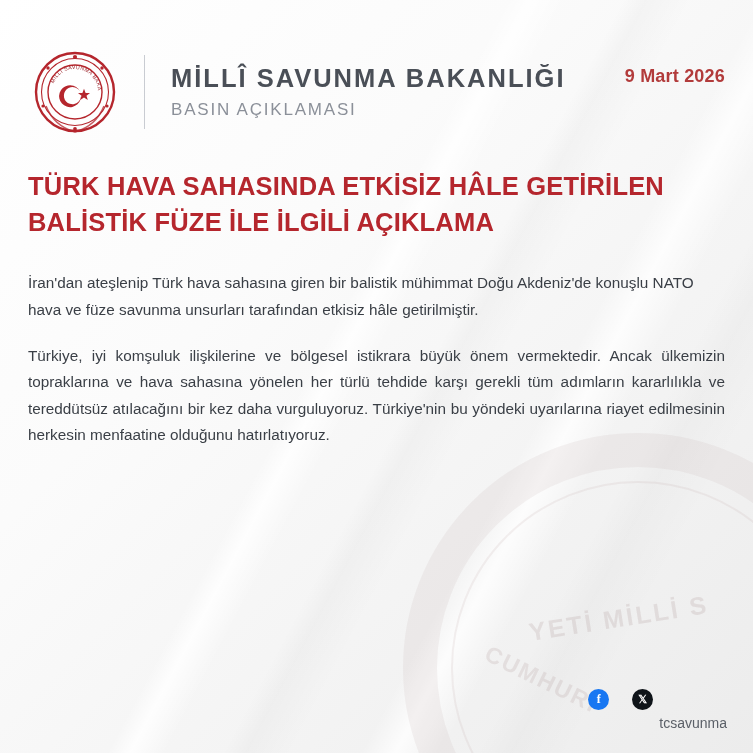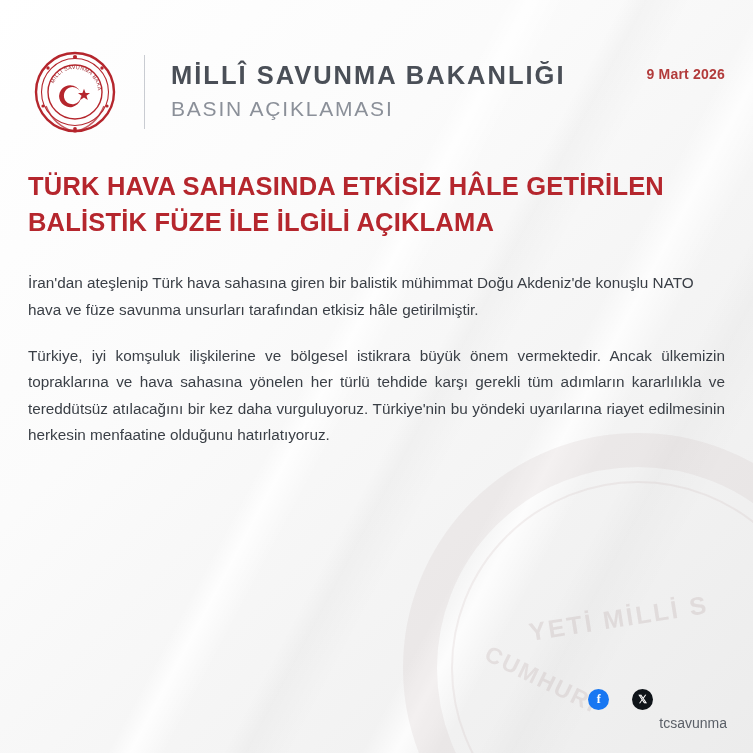--- a/index.html
+++ b/index.html
@@ -99,31 +99,31 @@
   }
   .header-titles { display: flex; flex-direction: column; justify-content: center; }
   .header-title {
     font-size: 25.5px;
     letter-spacing: 2.0px;
     color: #4a4f57;
     font-weight: bold;
     line-height: 1.25;
   }
   .header-subtitle {
-    font-size: 21px;
+    font-size: 17px;
     letter-spacing: 1.8px;
     color: #8b9099;
     margin-top: 4px;
     line-height: 1.25;
   }
   .header-date {
     position: absolute;
     right: 28px;
     top: 22px;
-    font-size: 14px;
+    font-size: 18px;
     color: #b23b3b;
     font-weight: bold;
     letter-spacing: 0.2px;
   }
 
   
   .main {
     position: absolute;
     top: 168px;
     left: 28px;

